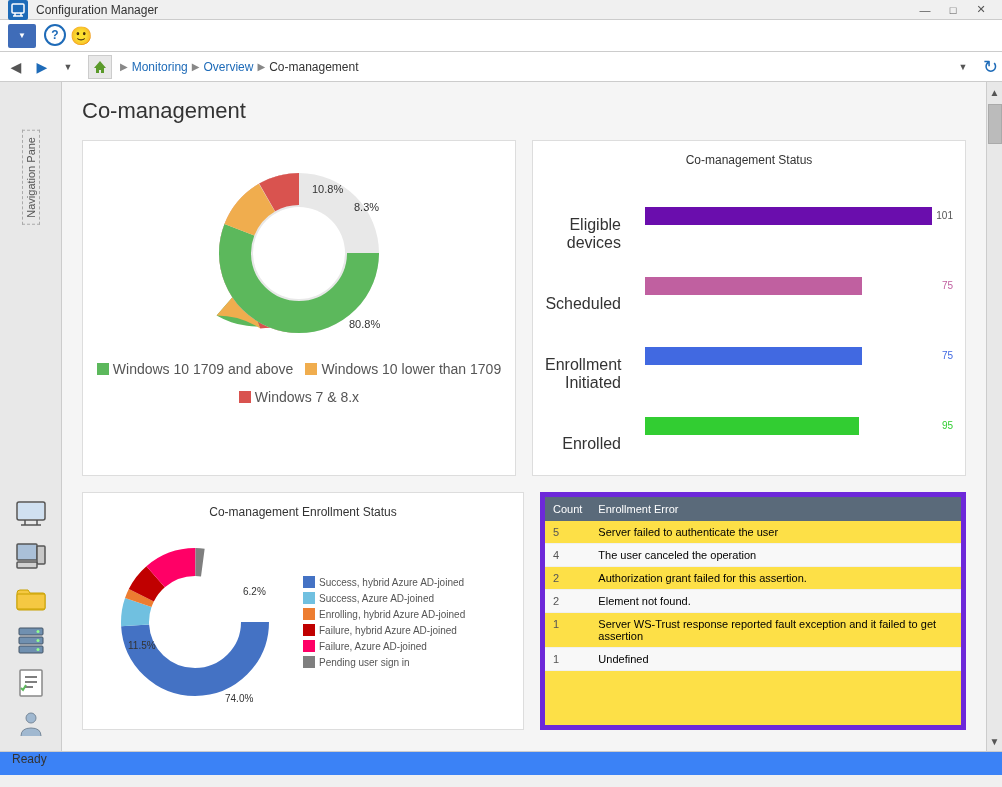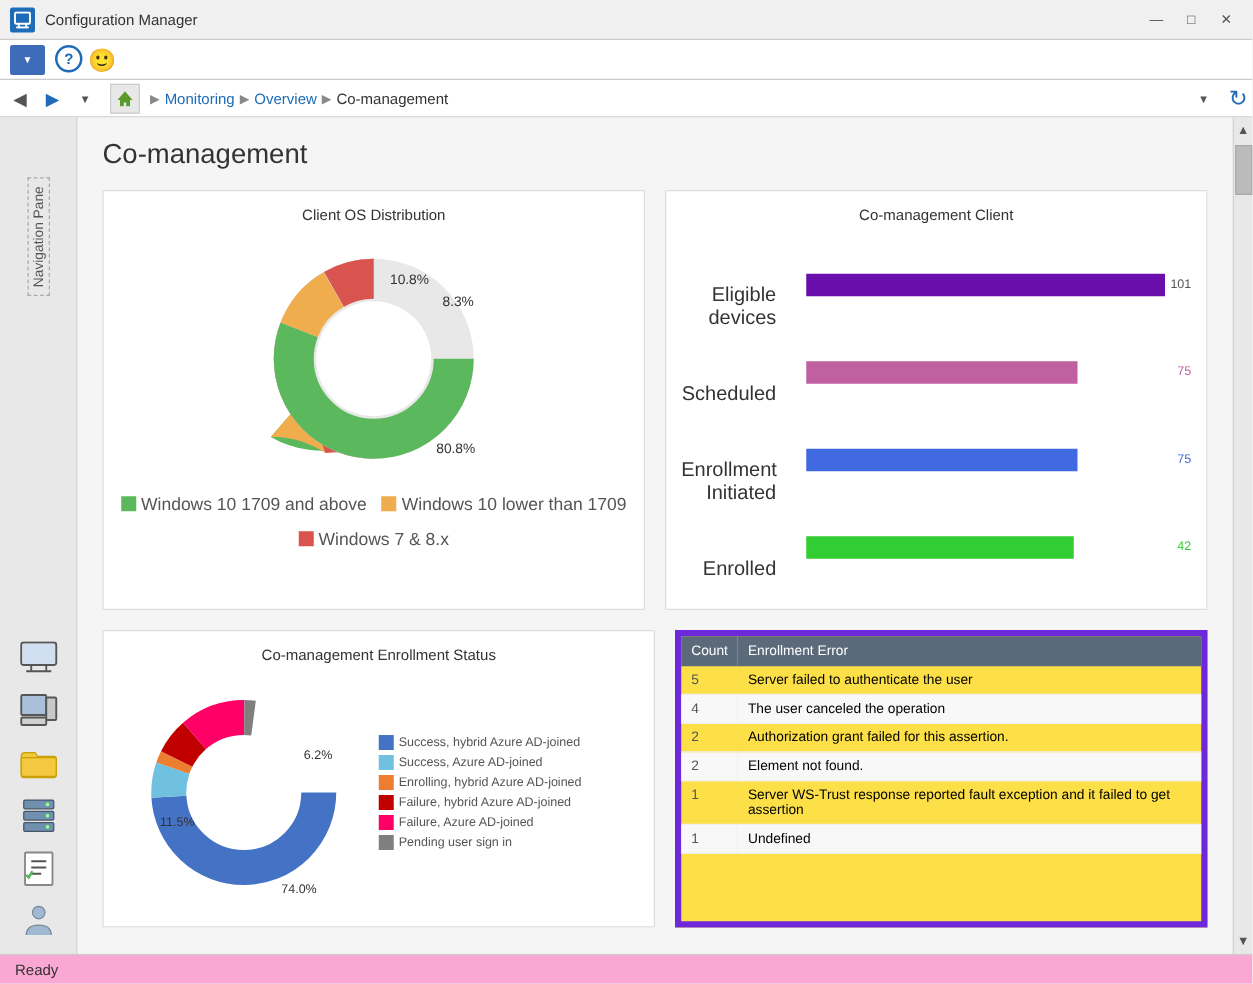--- a/index.html
+++ b/index.html
@@ -1,19 +1,19 @@
 <!DOCTYPE html>
 <html><head>
   <meta charset="utf-8">
   <style>
     * { margin: 0; padding: 0; box-sizing: border-box; }
     body { font-family: 'Segoe UI', Arial, sans-serif; font-size: 12px; background: #f0f0f0; width: 1002px; height: 787px; overflow: hidden; }
 
     
-    .title-bar { background: #f0f0f0; border-bottom: 1px solid #ccc; display: flex; align-items: center; height: 32px; padding: 0 8px; }
+    .title-bar { background: #f0f0f0; border-bottom: 1px solid #ccc; display: flex; align-items: center; height: 20px; padding: 0 8px; }
     .title-bar-icon { width: 20px; height: 20px; background: #1e6bb8; border-radius: 2px; display: flex; align-items: center; justify-content: center; color: white; font-size: 10px; margin-right: 8px; }
     .title-bar-title { font-size: 12px; color: #333; flex: 1; }
     .title-bar-controls { display: flex; gap: 2px; }
     .title-bar-btn { width: 26px; height: 20px; display: flex; align-items: center; justify-content: center; font-size: 11px; color: #555; cursor: pointer; }
 
     
     .search-bar { background: white; border-bottom: 1px solid #ccc; display: flex; align-items: center; height: 32px; padding: 0 8px; gap: 8px; }
     .nav-button { width: 28px; height: 24px; background: #3f6cb8; border: none; border-radius: 2px; color: white; cursor: pointer; display: flex; align-items: center; justify-content: center; font-size: 10px; }
     .search-input { flex: 1; height: 22px; border: 1px solid #aaa; padding: 0 6px; font-size: 12px; }
     .search-icons { display: flex; gap: 4px; }
@@ -83,21 +83,21 @@
     .content::-webkit-scrollbar { width: 14px; }
     .content::-webkit-scrollbar-track { background: #f0f0f0; }
     .content::-webkit-scrollbar-thumb { background: #c0c0c0; border: 1px solid #aaa; }
 
     
     .right-scroll { width: 16px; background: #e8e8e8; border-left: 1px solid #ccc; display: flex; flex-direction: column; align-items: center; }
     .scroll-arrow { width: 16px; height: 20px; display: flex; align-items: center; justify-content: center; cursor: pointer; font-size: 10px; color: #555; }
     .scroll-thumb { width: 14px; background: #bbb; border: 1px solid #aaa; height: 40px; margin: 2px auto; }
 
     
-    .status-bar { background: #f9a8d4; border-top: 1px solid #ccc; height: 24px; display: flex; align-items: center; padding: 0 12px; font-size: 12px; color: #333; }
+    .status-bar { background: #3b82f6; border-top: 1px solid #ccc; height: 24px; display: flex; align-items: flex-start; padding: 0 12px; font-size: 12px; color: #333; }
   </style>
 </head>
 <body>
 
 <div class="title-bar">
   <div class="title-bar-icon">
     <svg width="14" height="14" viewBox="0 0 14 14">
         <rect x="1" y="1" width="12" height="9" rx="1" fill="none" stroke="white" stroke-width="1.5"></rect>
         <line x1="4" y1="10" x2="4" y2="13" stroke="white" stroke-width="1.5"></line>
         <line x1="10" y1="10" x2="10" y2="13" stroke="white" stroke-width="1.5"></line>
@@ -202,21 +202,20 @@
       </div>
     </div>
   </div>
 
   <div class="content">
     <h1 class="page-title">Co-management</h1>
 
     <div class="charts-row">
 
       <div class="chart-card" style="min-width:340px;">
-        <div class="chart-title">Client OS Distribution</div>
         <div class="donut-container">
           <svg width="240" height="200" viewBox="0 0 240 200">
 
             <path d="M120,20 A80,80 0 1,1 37.6,162.5 L62.8,133.5 A48,48 0 1,0 120,52 Z" fill="#5cb85c"></path>
 
             <path d="M37.6,162.5 A80,80 0 0,1 81.3,175.4 L72.4,148.4 A48,48 0 0,0 62.8,133.5 Z" fill="#f0ad4e"></path>
 
             <path d="M81.3,175.4 A80,80 0 0,1 120,180 L120,108 A48,48 0 0,0 72.4,148.4 Z" fill="#d9534f"></path>
 
             <path d="M120,180 A80,80 0 0,1 120,20 L120,52 A48,48 0 0,0 120,108 Z" fill="#d9534f"></path>
@@ -246,21 +245,21 @@
             </div>
             <div class="legend-item">
               <div class="legend-dot" style="background:#d9534f;"></div>
               <span>Windows 7 &amp; 8.x</span>
             </div>
           </div>
         </div>
       </div>
 
       <div class="chart-card">
-        <div class="chart-title">Co-management Client</div>
+        <div class="chart-title">Co-management Status</div>
         <div class="bar-chart-container">
 
           <div class="bar-row">
             <div class="bar-label">Eligible devices</div>
             <div class="bar-track">
               <div class="bar-fill" style="width:100%;background:#6a0dad;"></div>
             </div>
             <div class="bar-value">101</div>
           </div>
           <div class="bar-row">
@@ -275,21 +274,21 @@
             <div class="bar-track">
               <div class="bar-fill" style="width:74%;background:#4169e1;"></div>
             </div>
             <div class="bar-value" style="color:#4169e1;">75</div>
           </div>
           <div class="bar-row">
             <div class="bar-label">Enrolled</div>
             <div class="bar-track">
               <div class="bar-fill" style="width:73%;background:#32cd32;"></div>
             </div>
-            <div class="bar-value" style="color:#32cd32;">42</div>
+            <div class="bar-value" style="color:#32cd32;">95</div>
           </div>
         </div>
       </div>
     </div>
 
     <div class="bottom-row">
 
       <div class="enrollment-card" style="min-width:340px;">
         <div class="chart-title">Co-management Enrollment Status</div>
         <div class="enrollment-inner">

